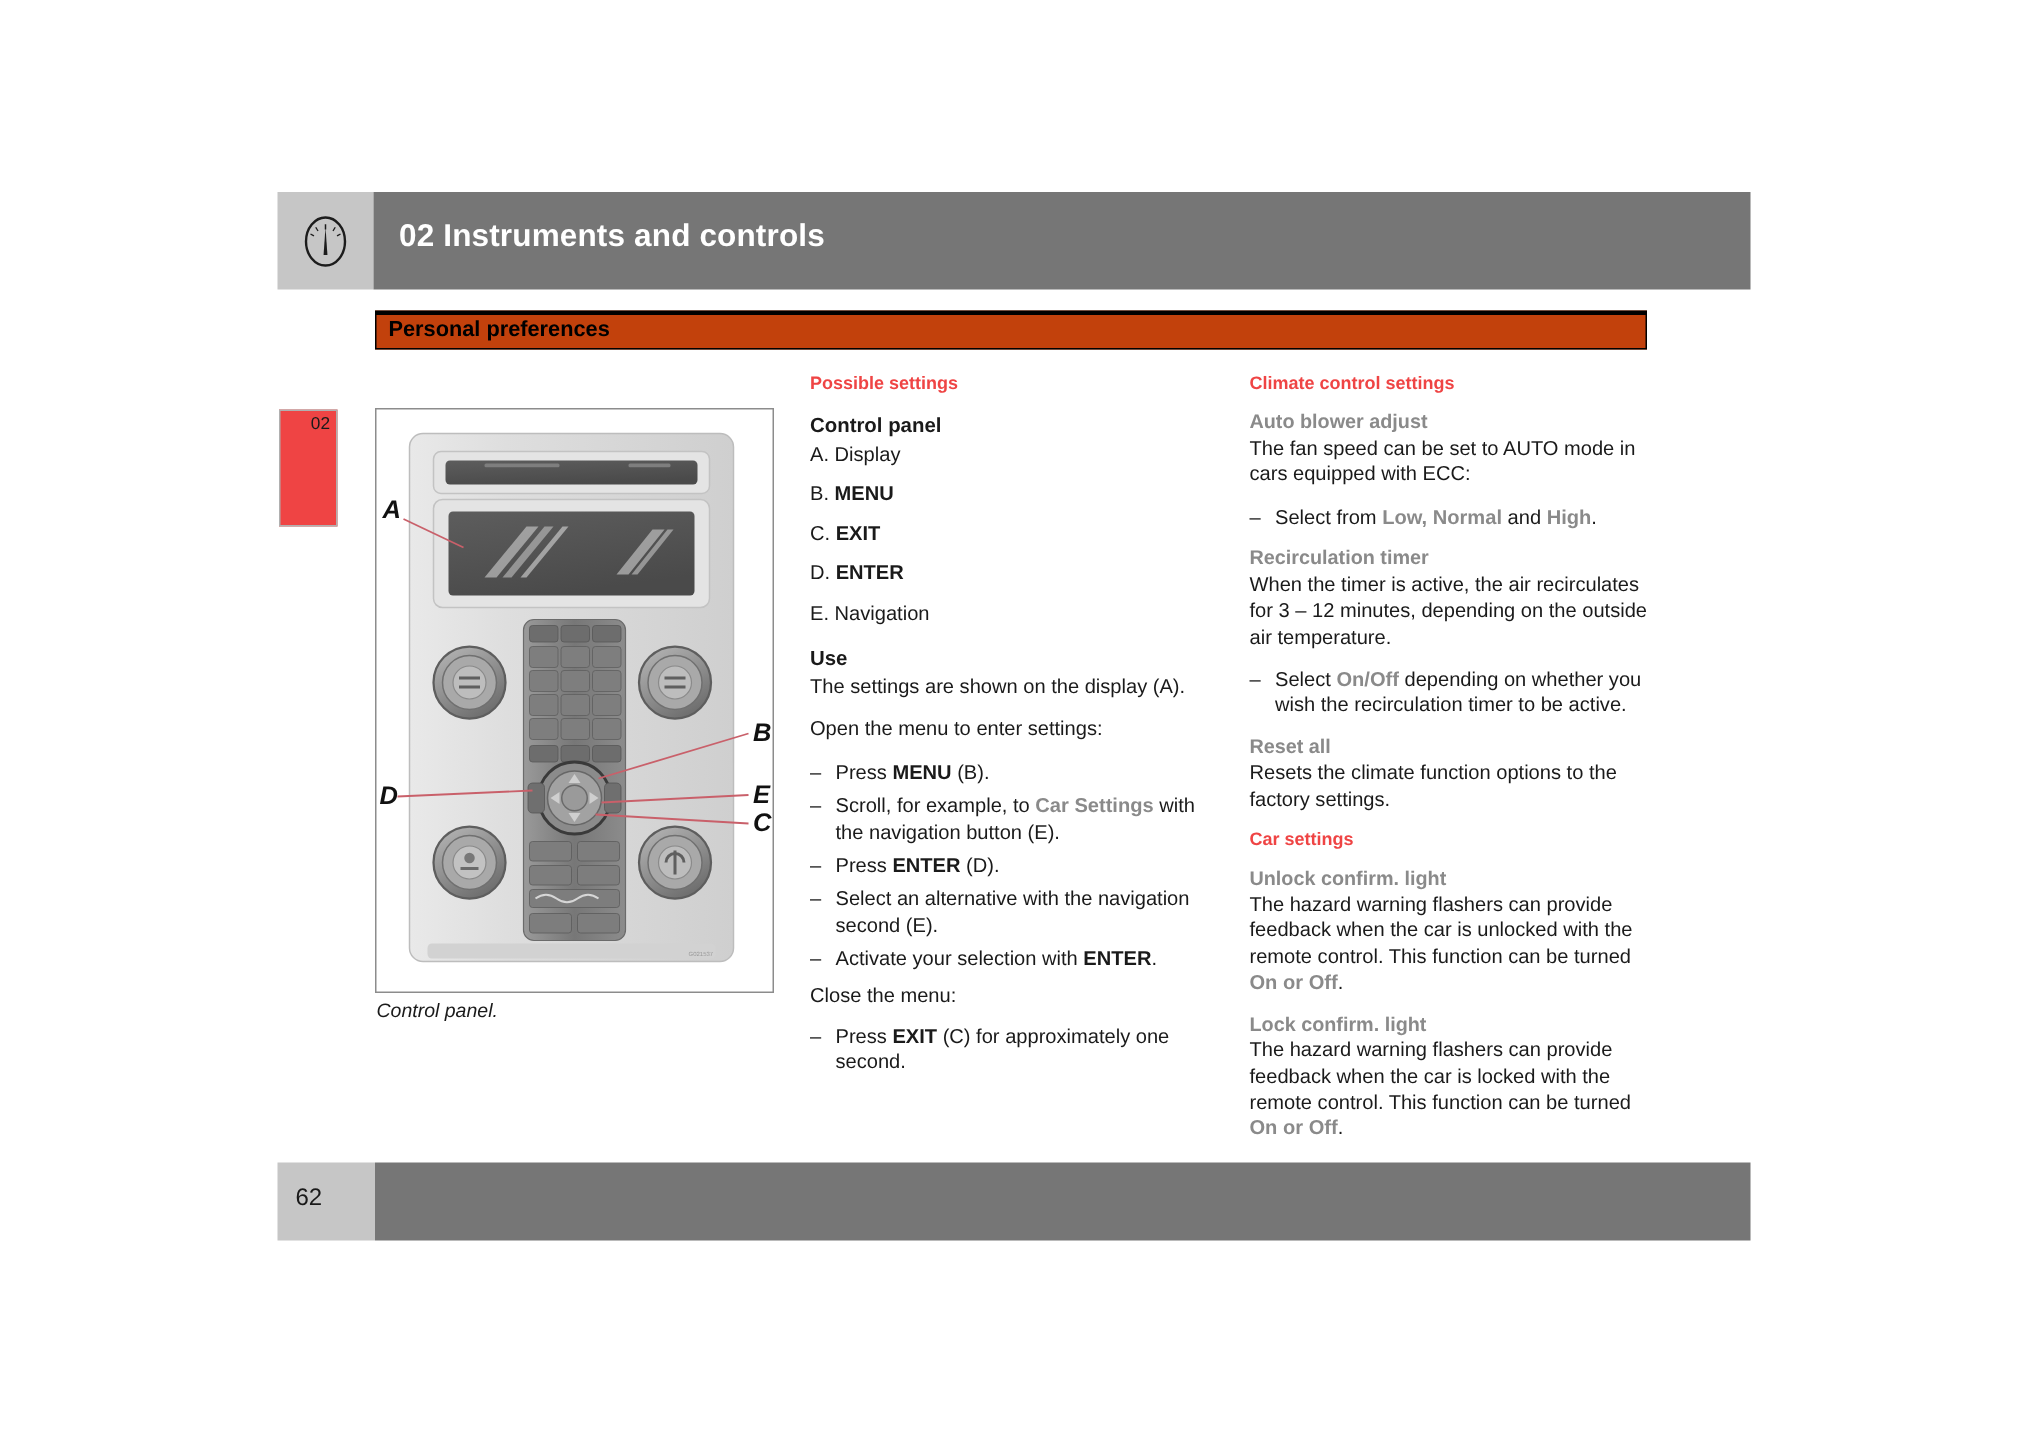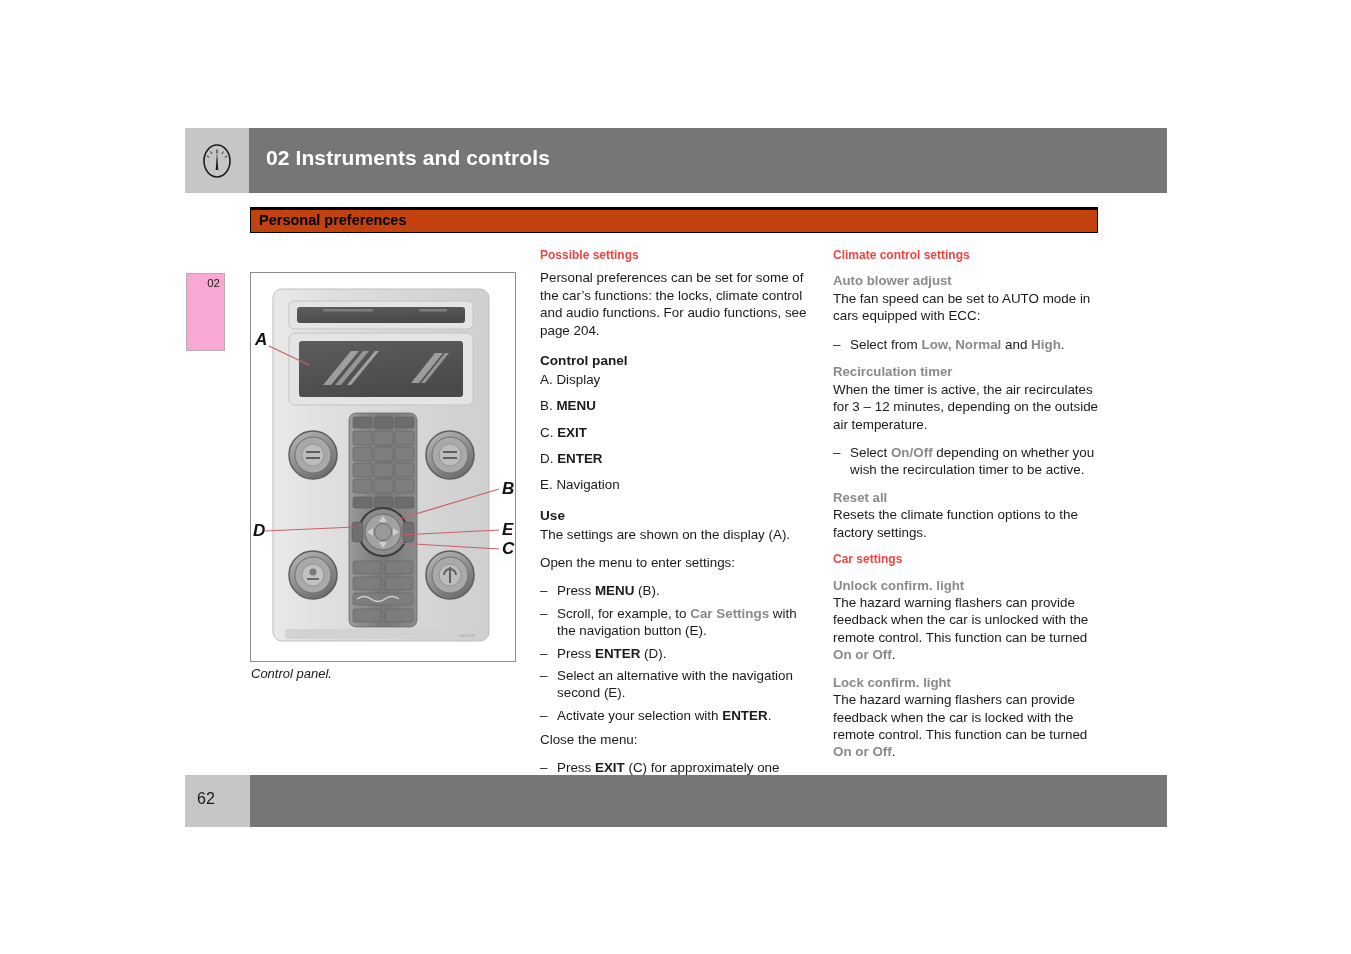--- a/index.html
+++ b/index.html
@@ -51,21 +51,21 @@
   .section-box-label {
     position: absolute; left: 8px; top: 2px;
     font-size: 14.5px; font-weight: bold; color: #000000;
     white-space: nowrap;
   }
 
   
   .chapter-tab {
     position: absolute; left: 186px; top: 273px;
     width: 39px; height: 78px;
-    background: #f9a8d4;
+    background: #ef4444;
     border: 1px solid #b0b0b0;
   }
   .chapter-tab-num {
     position: absolute; right: 4px; top: 3px;
     font-size: 11.5px; color: #1a1a1a;
   }
 
   
   .figure {
     position: absolute; left: 250px; top: 272px;
@@ -311,21 +311,20 @@
         <text x="251" y="281">C</text>
         <text x="2" y="263">D</text>
       </g>
     </svg>
   </div>
   <div class="figure-caption">Control panel.</div>
 
   <div class="col col-mid">
 
     <div class="h-accent">Possible settings</div>
-    <p class="body">Personal preferences can be set for some of the car’s functions: the locks, climate control and audio functions. For audio functions, see page 204.</p>
 
     <div class="h-black gap-m">Control panel</div>
 
     <p class="abc-line first"><span>A. </span><span>Display</span></p>
     <p class="abc-line"><span>B. </span><span class="def">MENU</span></p>
     <p class="abc-line"><span>C. </span><span class="def">EXIT</span></p>
     <p class="abc-line"><span>D. </span><span class="def">ENTER</span></p>
     <p class="abc-line"><span>E. </span><span>Navigation</span></p>
 
     <div class="h-black gap-m">Use</div>

